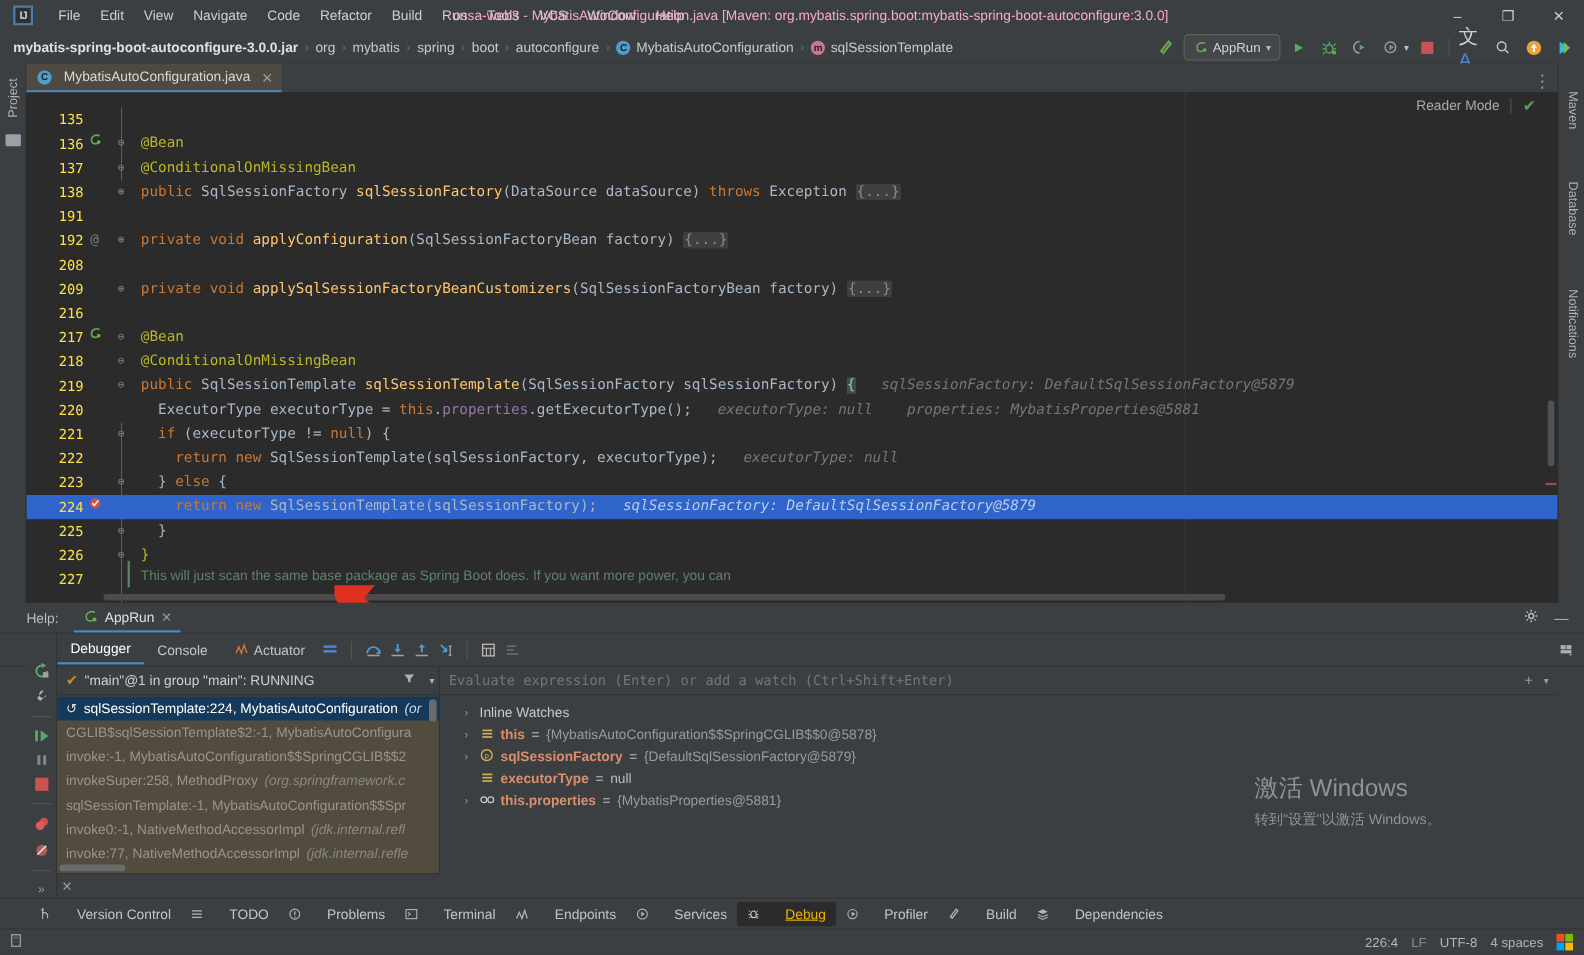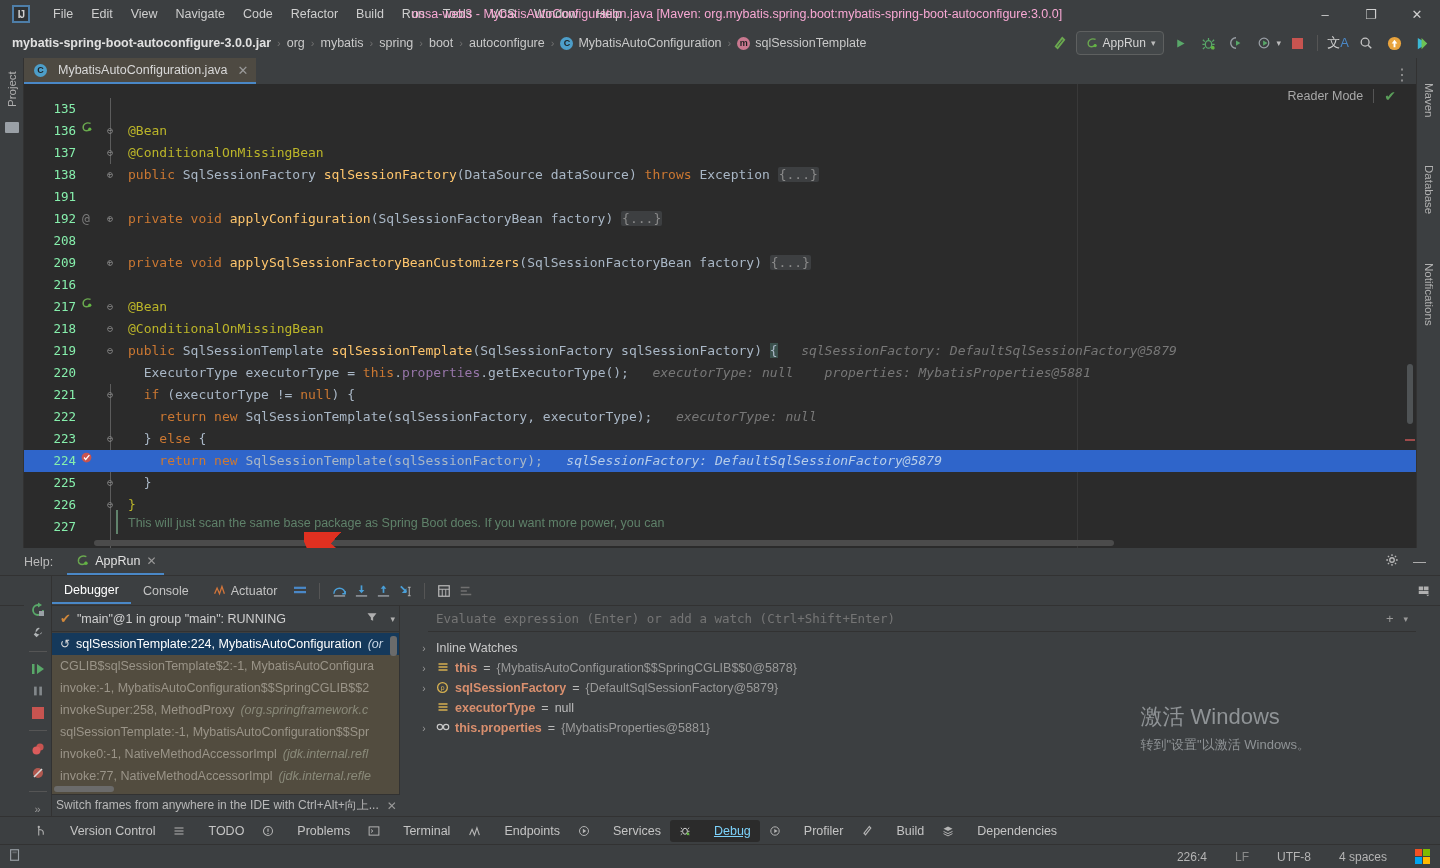--- a/index.html
+++ b/index.html
@@ -120,21 +120,21 @@
   .reader-sep { width: 1px; height: 14px; background: #555; }
   .code-lines {
     position: absolute; top: 14px; left: 0; right: 0; bottom: 0;
     font-family: "DejaVu Sans Mono", monospace; font-size: 13px;
     line-height: 22px; white-space: pre;
   }
   .cline { position: relative; height: 22px; display: flex; align-items: center; }
   .cline.hl { background: #2f65ca; }
   .gutter-num {
     position: absolute; left: 0; width: 52px; text-align: right;
-    color: #86efac; font-size: 12.5px;
+    color: #fde047; font-size: 12.5px;
     font-family: "DejaVu Sans Mono", monospace;
   }
   .gutter-icon {
     position: absolute; left: 54px; width: 16px; text-align: center;
     font-size: 11px;
   }
   .fold {
     position: absolute; left: 80px; width: 12px; text-align: center;
     color: #888; font-size: 10px;
   }
@@ -264,21 +264,21 @@
     position: absolute; left: 2px; bottom: 2px; width: 60px; height: 6px;
     background: #6b6b6b; border-radius: 3px;
   }
 
   .vars-pane {
     position: absolute; top: 58px; left: 400px; right: 24px; bottom: 22px;
     background: #3c3f41;
   }
   .eval-bar {
     height: 26px; display: flex; align-items: center;
-    border-bottom: 1px solid #323232; padding: 0 8px; margin-left: 28px;
+    border-bottom: 1px solid #323232; padding: 0 8px;
   }
   .eval-input {
     flex: 1; font-size: 12.5px; color: #6e7174;
     font-family: "DejaVu Sans Mono", monospace;
   }
   .eval-icons { display: flex; align-items: center; gap: 10px; color: #9a9a9a; font-size: 13px; }
   .vars-list { padding: 6px 0 0 18px; }
   .var-row {
     height: 20px; display: flex; align-items: center; gap: 6px;
     font-size: 12.5px; white-space: nowrap;
@@ -308,31 +308,31 @@
   
   .bottom-bar {
     position: absolute; left: 0; right: 0; bottom: 24px; height: 28px;
     background: #3c3f41; display: flex; align-items: center;
     padding-left: 26px; gap: 0px; border-top: 1px solid #323232;
   }
   .bbtn {
     display: flex; align-items: center; gap: 23px; font-size: 12.5px;
     color: #c4c4c4; padding: 4px 9px; border-radius: 3px;
   }
-  .bbtn.active { background: #2b2b2b; color: #7dd3fc; text-decoration: underline; }
+  .bbtn.active { background: #2b2b2b; color: #eab308; text-decoration: underline; }
 
   
   .status-bar {
     position: absolute; left: 0; right: 0; bottom: 0; height: 24px;
     background: #3c3f41; display: flex; align-items: center;
     font-size: 12px; color: #b4b4b4; border-top: 1px solid #323232;
   }
   .status-left { margin-left: 8px; display: flex; align-items: center; }
   .status-right {
-    margin-left: auto; display: flex; align-items: center; gap: 28px;
+    margin-left: auto; display: flex; align-items: center; gap: 12px;
     padding-right: 10px;
   }
   .win-flag { display: inline-grid; grid-template-columns: 7px 7px;
     grid-template-rows: 7px 7px; gap: 1px; }
   .win-flag i { display: block; }
 </style>
 </head>
 <body>
 
 <div class="app">
@@ -418,21 +418,21 @@
           <circle cx="8" cy="8" r="5.5" fill="none" stroke="#9aa0a6" stroke-width="1.4"></circle>
           <path d="M7 5 L12 8 L7 11 Z" fill="#59a869"></path>
         </svg>
     </div>
     <span style="font-size:9px;color:#bbb;margin-left:-4px">▾</span>
     <div class="tbtn">
       <div style="width:11px;height:11px;background:#c75450;"></div>
     </div>
     <div style="width:1px;height:16px;background:#555;margin:0 4px;"></div>
     <div class="tbtn">
-      <span style="font-size:13px;color:#d0d0d0;">文<span style="color:#4a88c7">A</span></span>
+      <span style="font-size:18px;color:#d0d0d0;">文<span style="color:#4a88c7">A</span></span>
     </div>
     <div class="tbtn">
       <svg width="14" height="14" viewBox="0 0 16 16">
           <circle cx="7" cy="7" r="4.5" fill="none" stroke="#c6c6c6" stroke-width="1.5"></circle>
           <path d="M10.5 10.5 L14 14" stroke="#c6c6c6" stroke-width="1.6"></path>
         </svg>
     </div>
     <div class="tbtn">
       <svg width="15" height="15" viewBox="0 0 16 16">
           <circle cx="8" cy="8" r="7" fill="#e8a33d"></circle>
@@ -682,21 +682,20 @@
           <div class="frame">
             <span>invoke:77, NativeMethodAccessorImpl </span>
             <span class="pkg">(jdk.internal.refle</span>
           </div>
         </div>
       <div class="frames-scroll"></div>
       <div class="frames-scroll-h"></div>
     </div>
 
     <div class="status-hint">
-      <span>Switch frames from anywhere in the IDE with Ctrl+Alt+向上...</span>
       <span style="color:#9a9a9a;">✕</span>
     </div>
 
     <div class="vars-pane">
       <div class="eval-bar">
         <input class="eval-input" style="background: transparent; border: none; outline: none;" placeholder="Evaluate expression (Enter) or add a watch (Ctrl+Shift+Enter)">
         <div class="eval-icons">
           <span>+</span>
           <span style="font-size:9px;">▾</span>
         </div>

